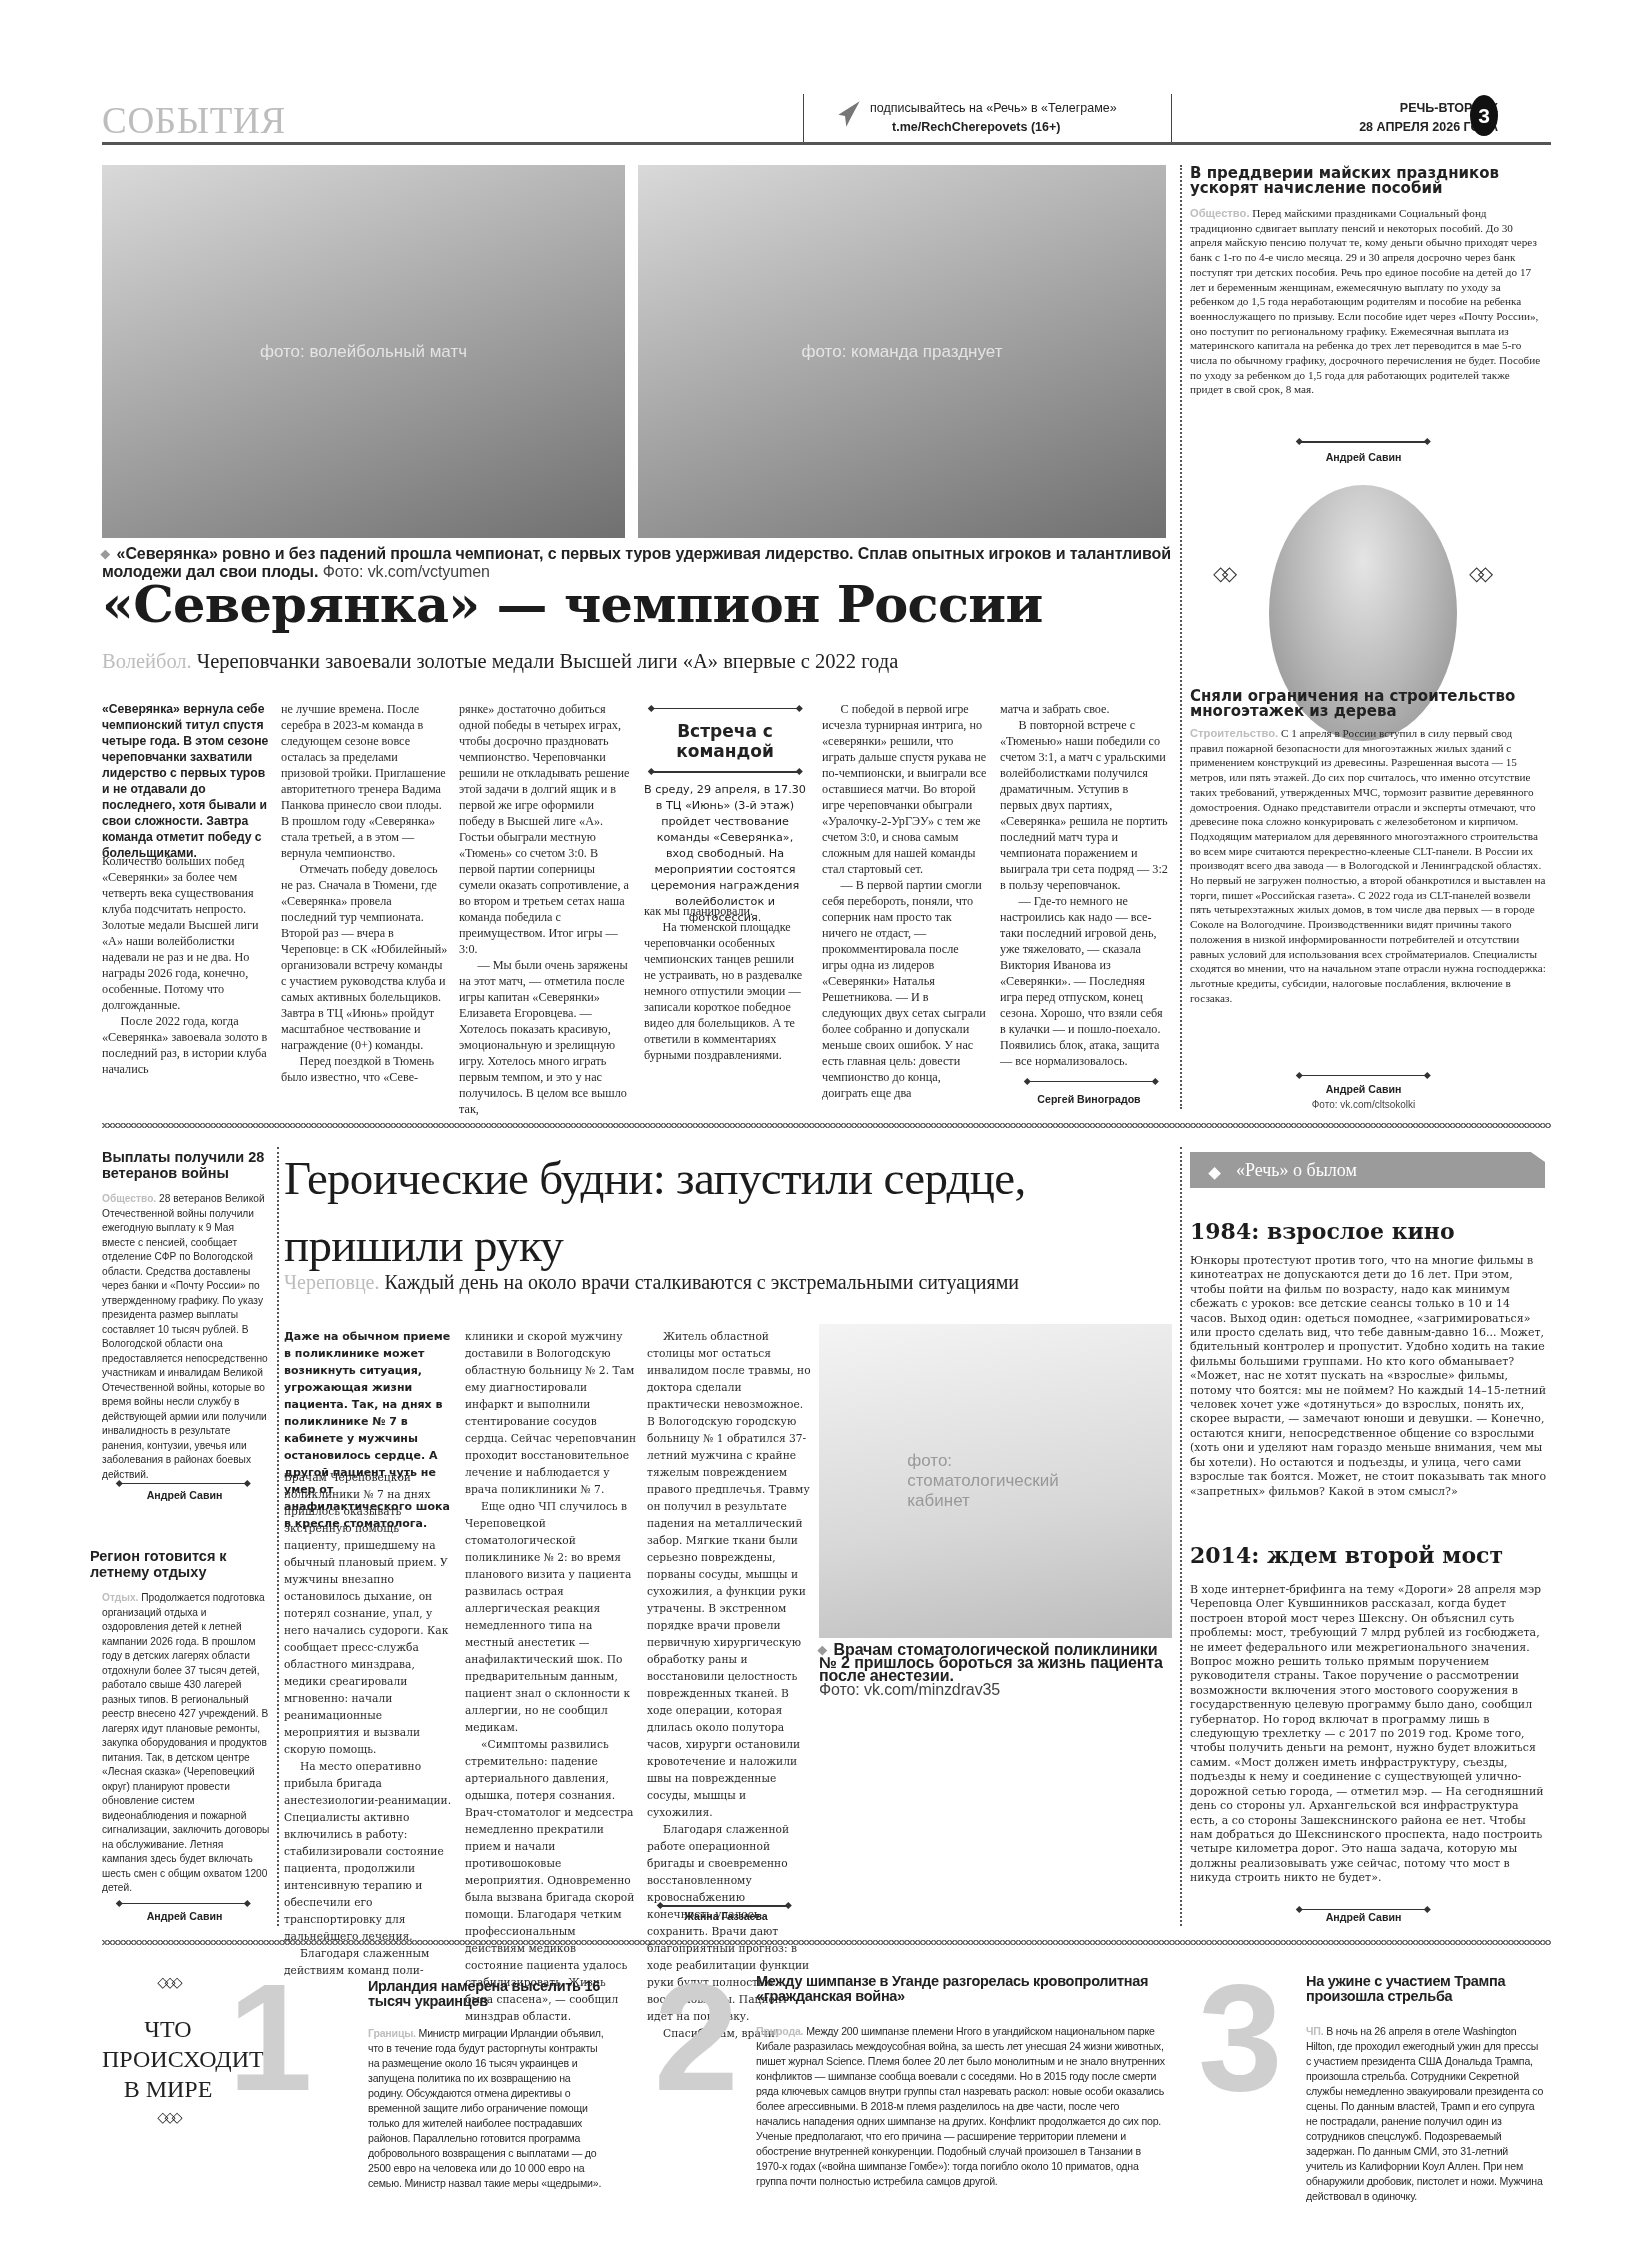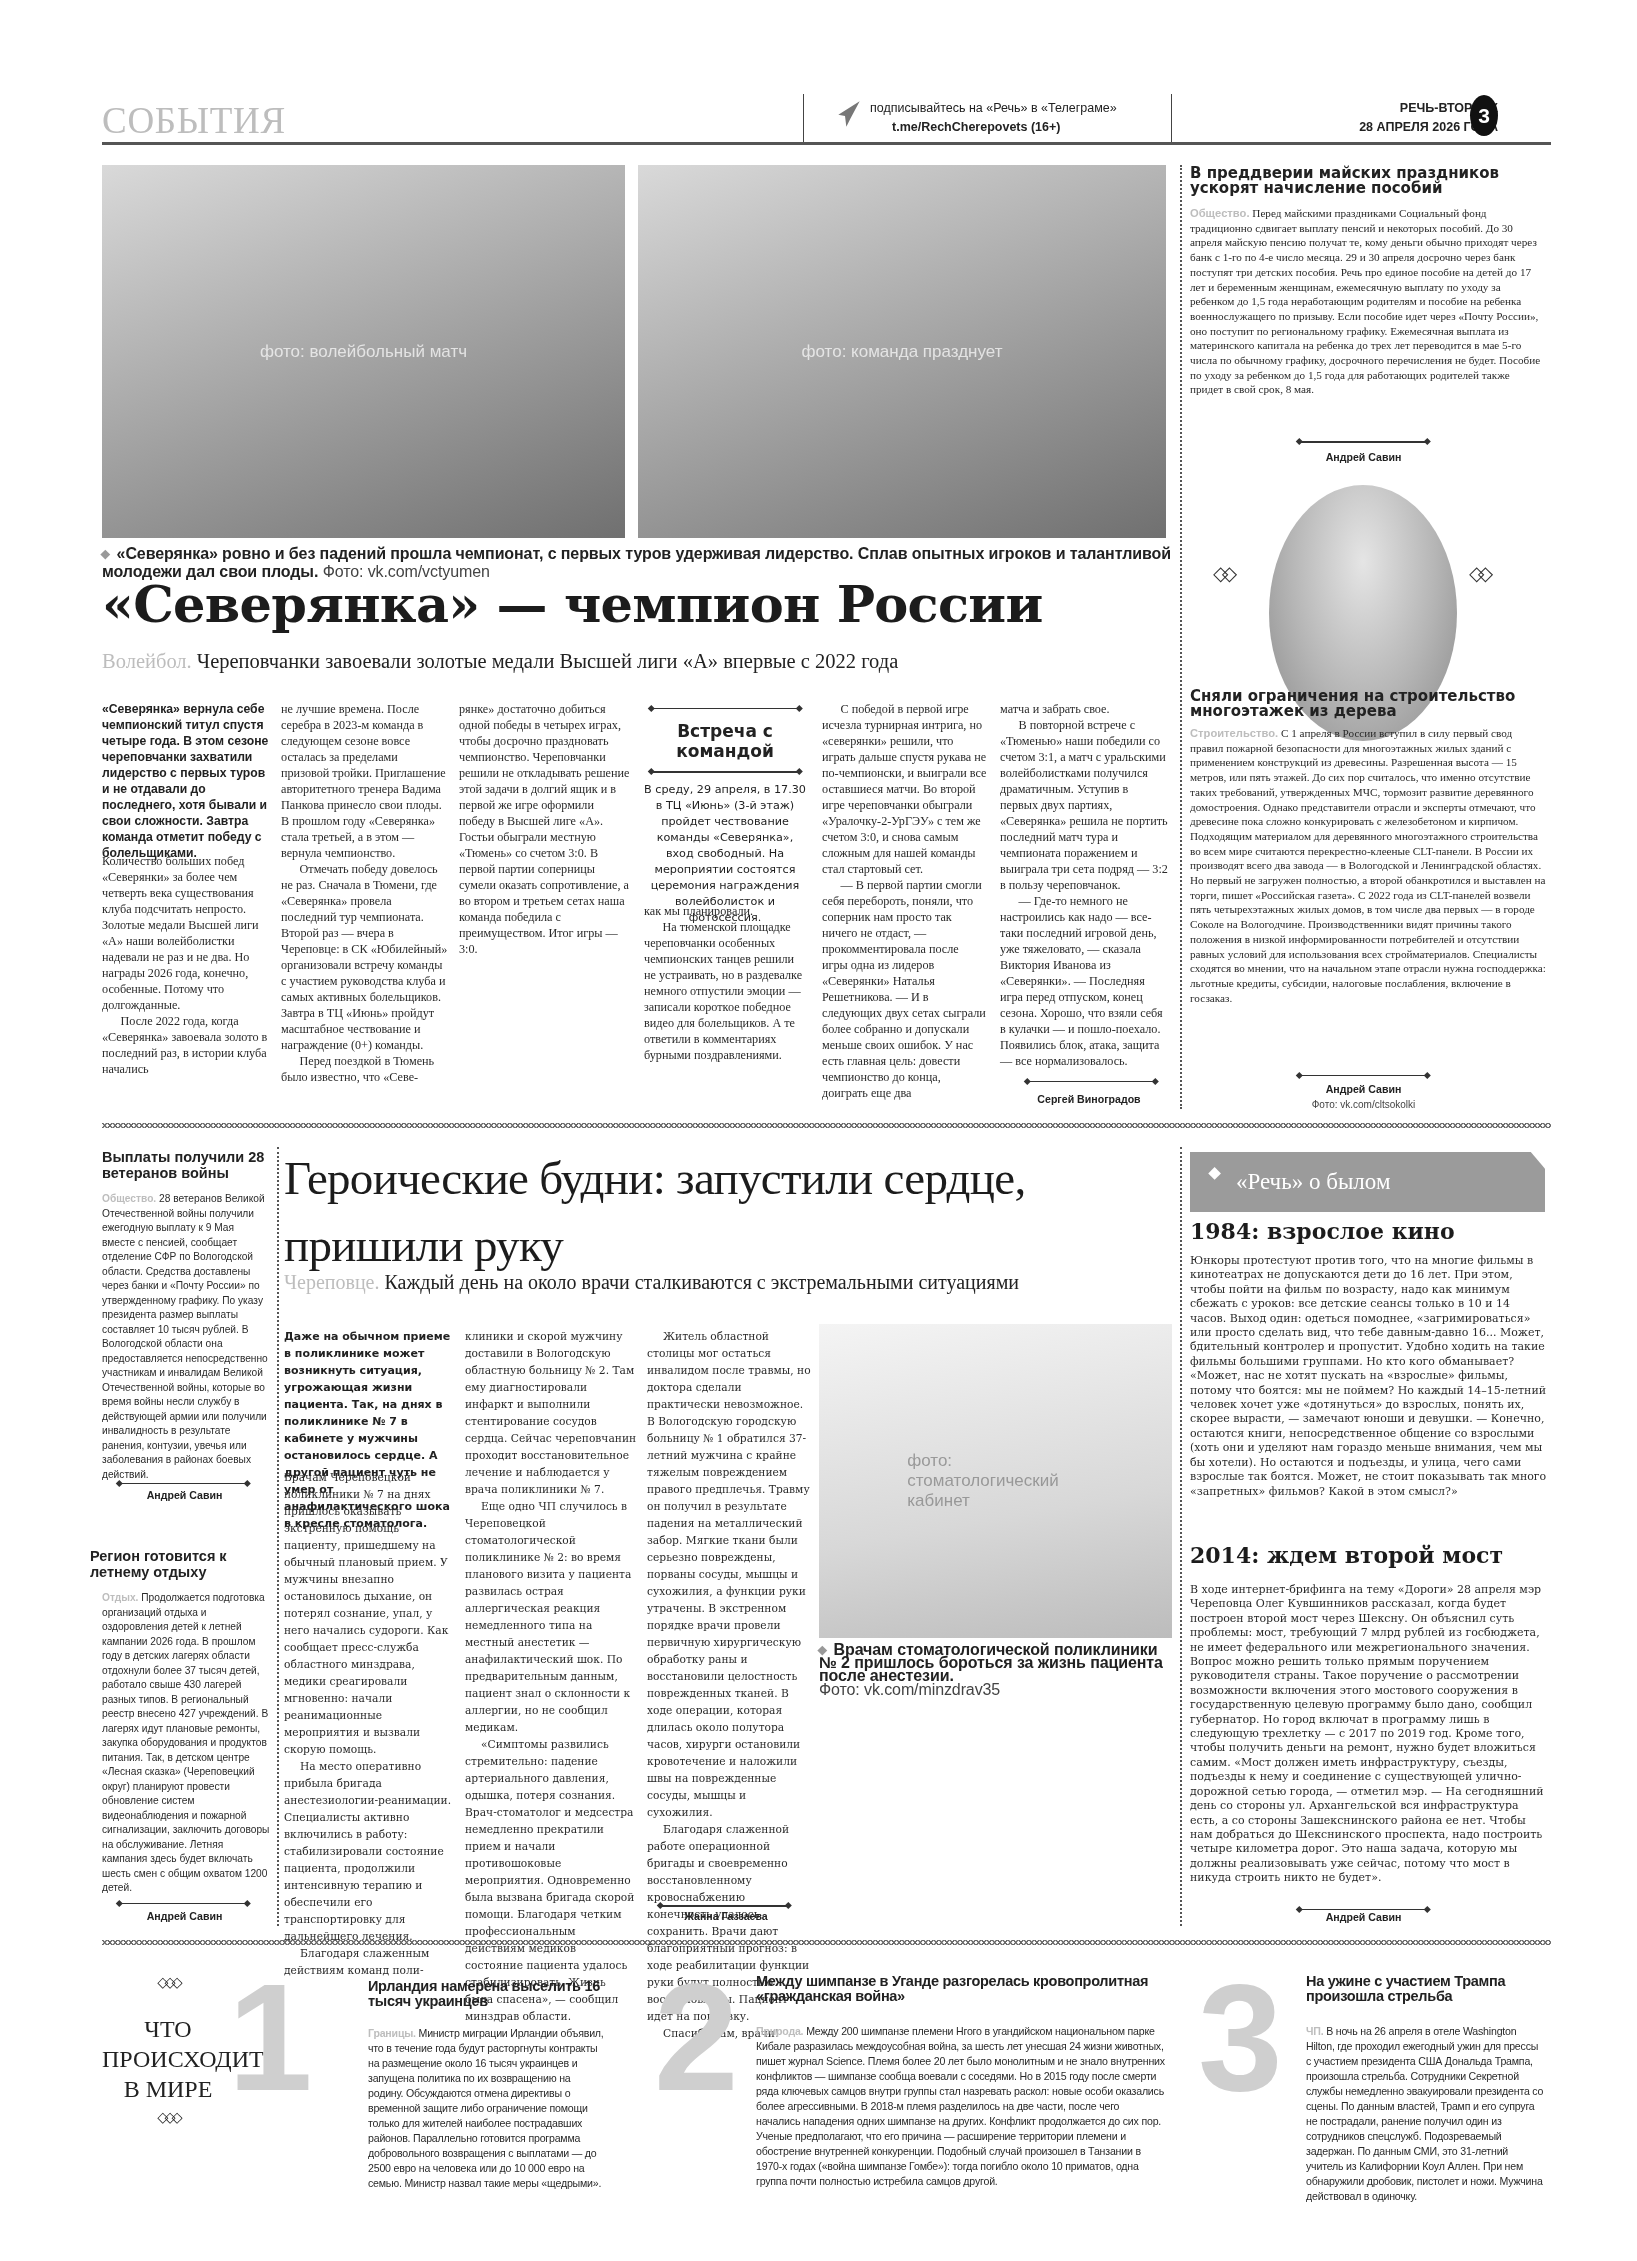--- a/index.html
+++ b/index.html
@@ -42,21 +42,21 @@
     linear-gradient(135deg,transparent 45%,#666 45%,#666 55%,transparent 55%) 0 0/5.3px 9.2px,
     linear-gradient(45deg,transparent 45%,#666 45%,#666 55%,transparent 55%) 0 0/5.3px 9.2px;}
   .med-h{left:284px;top:1145px;font-family:"Liberation Serif",serif;font-size:47px;line-height:67px;color:#1c1c1c;letter-spacing:-0.7px;}
   .med-sub{left:284px;top:1271px;font-size:20px;color:#222;}
   .narrow-l{font-family:"Liberation Sans",sans-serif;font-size:10.2px;line-height:14.5px;color:#2a2a2a;}
   .narrow-h{font-family:"Liberation Sans",sans-serif;font-weight:bold;font-size:14.5px;line-height:16px;color:#222;}
   .med-col{font-family:"DejaVu Serif",serif;font-size:10.7px;line-height:17px;color:#2a2a2a;}
   .med-col p{text-indent:16px;}
   .med-col p.noind{text-indent:0;}
   .med-lead{font-family:"DejaVu Sans",sans-serif;font-weight:bold;font-size:11px;line-height:17px;color:#222;}
-  .banner{left:1190px;top:1152px;width:355px;height:60px;background:#9b9b9b;clip-path:polygon(0 0,96% 0,100% 28%,100% 100%,0 100%);color:#fff;font-size:23px;display:flex;align-items:center;padding-left:46px;}
+  .banner{left:1190px;top:1152px;width:355px;height:36px;background:#9b9b9b;clip-path:polygon(0 0,96% 0,100% 28%,100% 100%,0 100%);color:#fff;font-size:18px;display:flex;align-items:center;padding-left:46px;}
   .banner .bd{position:absolute;left:20px;top:17px;width:9.2px;height:9.2px;background:#fff;transform:rotate(45deg);}
   .hist-h{font-family:"DejaVu Serif",serif;font-weight:bold;font-size:22px;color:#1c1c1c;}
   .hist-body{font-family:"DejaVu Serif",serif;font-size:11px;line-height:14.4px;color:#2a2a2a;}
   .world-title{left:102px;top:2014px;width:132px;text-align:center;font-family:"Liberation Serif",serif;font-size:24px;line-height:30px;color:#222;}
   .bignum{font-family:"Liberation Sans",sans-serif;font-weight:bold;font-size:152px;line-height:132px;color:#cfcfcf;}
   .wh{font-family:"Liberation Sans",sans-serif;font-weight:bold;font-size:14.5px;line-height:15px;color:#222;letter-spacing:-0.3px;}
   .wb{font-family:"Liberation Sans",sans-serif;font-size:10.6px;line-height:15px;color:#2a2a2a;letter-spacing:-0.2px;}
   .wb .tag{font-weight:bold;}
   .ornament{font-family:"DejaVu Sans",sans-serif;font-size:14.5px;color:#222;letter-spacing:-4px;text-align:center;}
   .oval{border-radius:50%;background:radial-gradient(ellipse at 50% 30%,#e5e5e5,#b5b5b5 55%,#8a8a8a);overflow:hidden;}
@@ -100,20 +100,21 @@
   <p class="noind">Количество больших побед «Северянки» за более чем четверть века существования клуба подсчитать непросто. Золотые медали Высшей лиги «А» наши волейболистки надевали не раз и не два. Но награды 2026 года, конечно, особенные. Потому что долгожданные.</p>
     <p>После 2022 года, когда «Северянка» завоевала золото в последний раз, в истории клуба начались</p>
 </div>
 <div class="abs col" style="left:281px;top:701px;width:168px;">
   <p class="noind">не лучшие времена. После серебра в 2023-м команда в следующем сезоне вовсе осталась за пределами призовой тройки. Приглашение авторитетного тренера Вадима Панкова принесло свои плоды. В прошлом году «Северянка» стала третьей, а в этом — вернула чемпионство.</p>
     <p>Отмечать победу довелось не раз. Сначала в Тюмени, где «Северянка» провела последний тур чемпионата. Второй раз — вчера в Череповце: в СК «Юбилейный» организовали встречу команды с участием руководства клуба и самых активных болельщиков. Завтра в ТЦ «Июнь» пройдут масштабное чествование и награждение (0+) команды.</p>
     <p>Перед поездкой в Тюмень было известно, что «Севе-</p>
 </div>
 <div class="abs col" style="left:459px;top:701px;width:172px;">
   <p class="noind">рянке» достаточно добиться одной победы в четырех играх, чтобы досрочно праздновать чемпионство. Череповчанки решили не откладывать решение этой задачи в долгий ящик и в первой же игре оформили победу в Высшей лиге «А». Гостьи обыграли местную «Тюмень» со счетом 3:0. В первой партии соперницы сумели оказать сопротивление, а во втором и третьем сетах наша команда победила с преимуществом. Итог игры — 3:0.</p>
+    <p>— Мы были очень заряжены на этот матч, — отметила после игры капитан «Северянки» Елизавета Егоровцева. — Хотелось показать красивую, эмоциональную и зрелищную игру. Хотелось много играть первым темпом, и это у нас получилось. В целом все вышло так,</p>
 </div>
 <div class="abs" style="left:644px;top:701px;width:162px;">
   <div class="rule" style="margin:6.6px 6.6px 12px;"></div>
   <div class="box-title">Встреча с командой</div>
   <div class="rule" style="margin:10.6px 6.6px 9.2px;"></div>
   <div class="box-text">В среду, 29 апреля, в 17.30 в ТЦ «Июнь» (3-й этаж) пройдет чествование команды «Северянка», вход свободный. На мероприятии состоятся церемония награждения волейболисток и фотосессия.</div>
 </div>
 <div class="abs col" style="left:644px;top:903px;width:165px;">
   <p class="noind">как мы планировали.</p>
     <p>На тюменской площадке череповчанки особенных чемпионских танцев решили не устраивать, но в раздевалке немного отпустили эмоции — записали короткое победное видео для болельщиков. А те ответили в комментариях бурными поздравлениями.</p>

